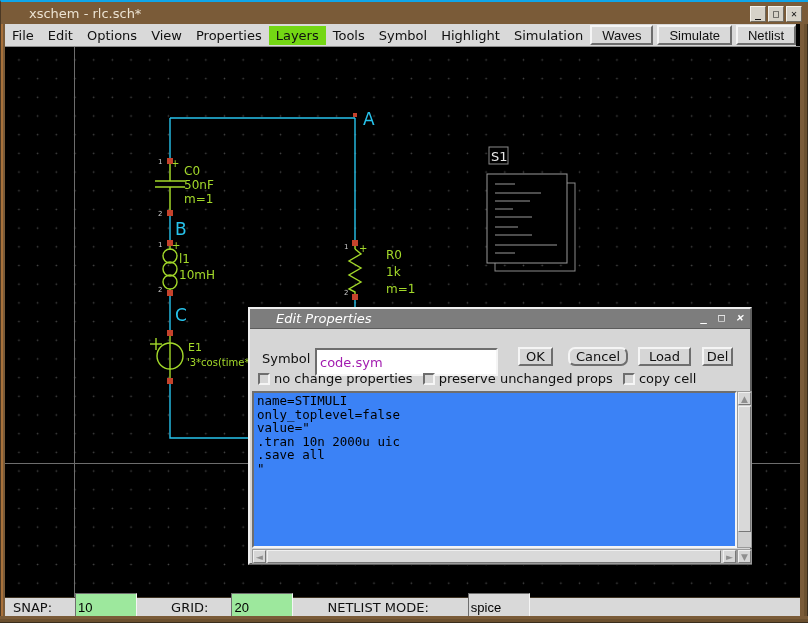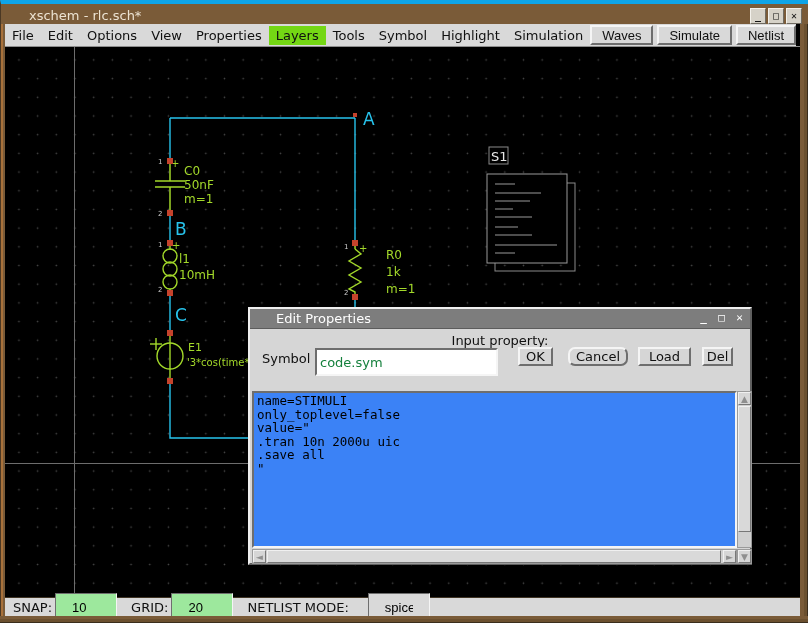--- a/index.html
+++ b/index.html
@@ -5,21 +5,21 @@
   * { margin:0; padding:0; box-sizing:border-box; }
   html,body { background:#222; }
   body { font-family:"DejaVu Sans", sans-serif; }
   #window {
     position:relative; width:808px; height:623px; overflow:hidden;
     background:#000; font-size:13px;
   }
   
   .titlebar {
     position:absolute; left:0; top:0; width:808px; height:24px;
-    background:#7a5b38; border-top:4px solid #0ea5e9; border-left:1px solid #4a3824;
+    background:#7a5b38; border-top:2px solid #0ea5e9; border-left:1px solid #4a3824;
     color:#ece3d2;
   }
   .titlebar .title { position:absolute; left:28px; top:4px; font-size:13px; }
   .win-controls { position:absolute; right:6px; top:4px; display:flex; gap:2px; }
   .win-btn {
     width:16px; height:16px; background:#d6d2c8; color:#111;
     border:1px solid; border-color:#f4f2ec #6f6a60 #6f6a60 #f4f2ec;
     font-size:10px; line-height:14px; text-align:center; font-weight:bold;
     font-family:"DejaVu Sans Mono", monospace;
   }
@@ -53,31 +53,31 @@
   .axis-h { position:absolute; left:0; top:416px; width:100%; height:1px; background:#6d6d6d; }
   svg text { font-family:"DejaVu Sans", sans-serif; }
   
   .dialog {
     position:absolute; left:248px; top:306px; width:504px; height:258px;
     background:#d6d6d6; border:2px solid; border-color:#efefef #5f5f5f #5f5f5f #efefef;
     z-index:5; font-size:13px; color:#101010;
   }
   .dlg-titlebar {
     position:absolute; left:0; top:0; width:500px; height:20px;
-    background:#7d7d7d; border-bottom:1px solid #5c5c5c; color:#fff;
+    background:#7d7d7d; border-bottom:1px solid #5c5c5c; color:#fff;font-style:italic;
   }
   .dlg-title { position:absolute; left:26px; top:2px; font-size:13px; }
   .dlg-controls { position:absolute; right:4px; top:2px; display:flex; gap:5px; }
   .dlg-btnicon { color:#fff; font-size:11px; width:13px; text-align:center;
     font-family:"DejaVu Sans Mono", monospace; font-weight:bold; }
   .dlg-subtitle { position:absolute; left:0; top:24px; width:500px; text-align:center; }
   .dlg-symbol-label { position:absolute; left:12px; top:42px; }
   .entry {
     background:#fff; border:2px solid; border-color:#6e6e6e #f5f5f5 #f5f5f5 #6e6e6e;
-    font-size:13px; font-family:"DejaVu Sans", sans-serif; color:#15803d; padding:12px 3px; outline:none;
+    font-size:13px; font-family:"DejaVu Sans", sans-serif; color:#a21caf; padding:12px 3px; outline:none;
   }
   .dlg-symbol-entry { position:absolute; left:65px; top:39px; width:183px; height:19px; }
   .dlg-btn {
     position:absolute; top:38px; height:19px; background:#d6d6d6;
     border:2px solid; border-color:#f5f5f5 #6e6e6e #6e6e6e #f5f5f5;
     font-size:13px; text-align:center; font-family:"DejaVu Sans", sans-serif; color:#101010;
   }
   #btn-ok{left:268px;width:35px;} #btn-cancel{left:318px;width:60px;border-radius:7px;}
   #btn-load{left:388px;width:53px;} #btn-del{left:452px;width:31px;}
   .dlg-checkrow { position:absolute; left:8px; top:62px; display:flex; align-items:center; gap:10px; }
@@ -96,24 +96,24 @@
   .sb-corner { left:487px; top:240px; width:15px; height:15px; }
   .sb-arrow { position:absolute; color:#8f8f8f; font-size:9px; width:13px; height:13px;
     text-align:center; line-height:13px; background:#d6d6d6;
     border:1px solid; border-color:#f0f0f0 #777 #777 #f0f0f0; }
   .sb-thumb { position:absolute; background:#d9d9d9;
     border:1px solid; border-color:#f0f0f0 #777 #777 #f0f0f0; }
   
   .statusbar {
     position:absolute; left:5px; top:597px; width:797px; height:19px;
     background:#d9d9d9; border-top:1px solid #403424;
-    display:flex; align-items:center; font-size:13px; color:#101010;
+    display:flex; align-items:center; font-size:13px; color:#101010;gap:20px;
   }
   .sb-label { margin-left:8px; }
-  .sb-entry { width:62px; height:28px; font-size:13px; padding:0 16px;
+  .sb-entry { width:62px; height:28px; font-size:13px; padding:0 2px;
     border:1px solid; border-color:#6e6e6e #f5f5f5 #f5f5f5 #6e6e6e; margin-left:3px; }
   .sb-green { background:#9de89d; }
   .sb-gray  { background:#d9d9d9;margin-left:19px; }
   .sb-info { margin-left:10px; white-space:pre; }
 </style>
 </head>
 <body>
 
 <div id="window">
 
@@ -251,28 +251,41 @@
 
     <div class="dialog" style="left:243px; top:260px;">
       <div class="dlg-titlebar">
         <span class="dlg-title">Edit Properties</span>
         <span class="dlg-controls">
           <span class="dlg-btnicon">_</span>
           <span class="dlg-btnicon">□</span>
           <span class="dlg-btnicon">✕</span>
         </span>
       </div>
-      <div class="dlg-subtitle">Input property:</div>
       <span class="dlg-symbol-label">Symbol</span>
       <input class="entry dlg-symbol-entry" value="code.sym" style="">
       <button class="dlg-btn" id="btn-ok">OK</button>
       <button class="dlg-btn" id="btn-cancel">Cancel</button>
       <button class="dlg-btn" id="btn-load">Load</button>
       <button class="dlg-btn" id="btn-del">Del</button>
 
+      <div class="dlg-checkrow">
+        <span class="cb-group">
+          <span class="cb-box"></span>
+          <span>no change properties</span>
+        </span>
+        <span class="cb-group">
+          <span class="cb-box"></span>
+          <span>preserve unchanged props</span>
+        </span>
+        <span class="cb-group">
+          <span class="cb-box"></span>
+          <span>copy cell</span>
+        </span>
+      </div>
 
       <textarea class="dlg-text" spellcheck="false" style="">name=STIMULI
 only_toplevel=false
 value="
 .tran 10n 2000u uic
 .save all
 "</textarea>
 
       <div class="sb sb-v">
         <span class="sb-arrow" style="left:0;top:0">▲</span>

